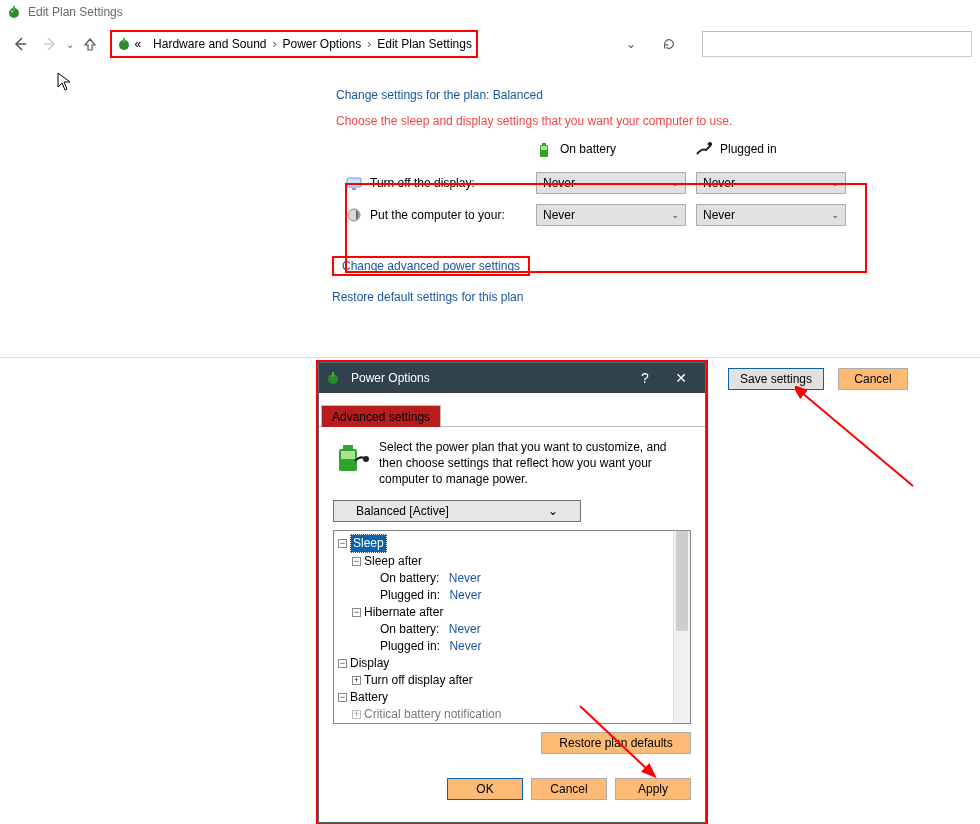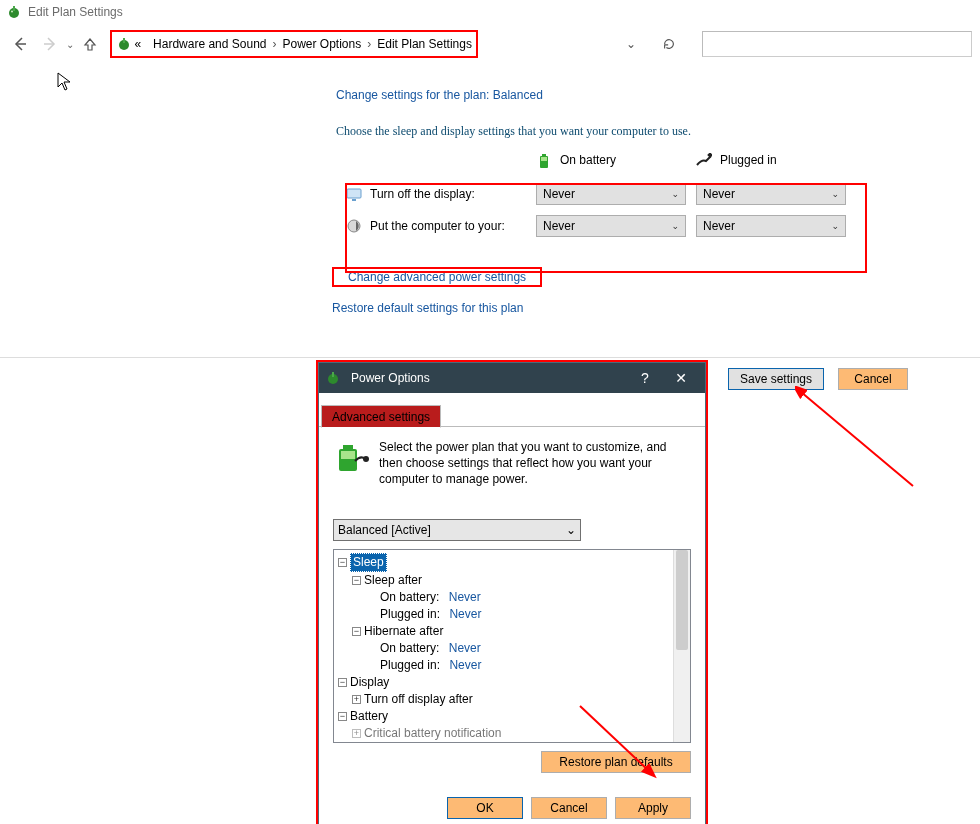--- a/index.html
+++ b/index.html
@@ -67,23 +67,22 @@
   
   .content {
     padding-left: 336px;
     padding-top: 24px;
   }
   .heading {
     color: #1857a0;
     font-size: 12px;
   }
   .subtext {
-    margin-top: 22px;
-    color: #0c4a6e;
-    font-family: Liberation Serif, serif;
+    margin-top: 12px;
+    color: #ef4444;
   }
   .power-columns {
     margin-top: 14px;
     display: grid;
     grid-template-columns: 200px 160px 160px;
     align-items: center;
     gap: 10px 0;
   }
   .col-head { display:flex; align-items:flex-start; gap:8px; font-size:12px; color:#000; padding-bottom:4px;}
   .row-label { display:flex; align-items:center; gap:8px; padding-left:10px; }
@@ -100,21 +99,21 @@
   }
   .select .caret { font-size: 9px; color:#333; }
   .red-box {
     position: absolute;
     border: 2px solid red;
     pointer-events: none;
   }
   .link { color: #1857a0; cursor:pointer; }
   .links-area { margin-top: 30px; padding-left:0; text-align:left; }
   .links-area div { margin-bottom: 14px; }
-  .link-box { border:2px solid red; display:inline-block; padding:1px 14px;}
+  .link-box { border:2px solid red; display:inline-block; padding:1px 8px;}
   .bottom-bar {
     position: absolute;
     top: 357px;
     left: 0; right: 0;
     border-top: 1px solid #ddd;
     height: 48px;
   }
   .bottom-buttons {
     position: absolute;
     right: 72px;
@@ -173,23 +172,22 @@
   .dlg-tabline { border-bottom:1px solid #bbb; margin-top:-1px; }
   .dlg-body { padding: 8px 14px 10px 14px; }
   .dlg-desc-row { display:flex; gap:10px; padding: 4px 0 12px 0; }
   .dlg-desc { color:#000; line-height:1.35; }
   .dlg-select {
     width: 248px;
     height: 22px;
     border: 1px solid #707070;
     background: #e6e6e6;
     display:flex; align-items:center; justify-content:space-between;
-    padding: 0 4px;
+    padding: 0 22px;
     cursor: default;
-    margin-top: 19px;
   }
   .tree-wrap {
     margin-top: 8px;
     border: 1px solid #828790;
     height: 194px;
     position: relative;
     background:#fff;
     overflow:hidden;
   }
   .tree-scroll {

